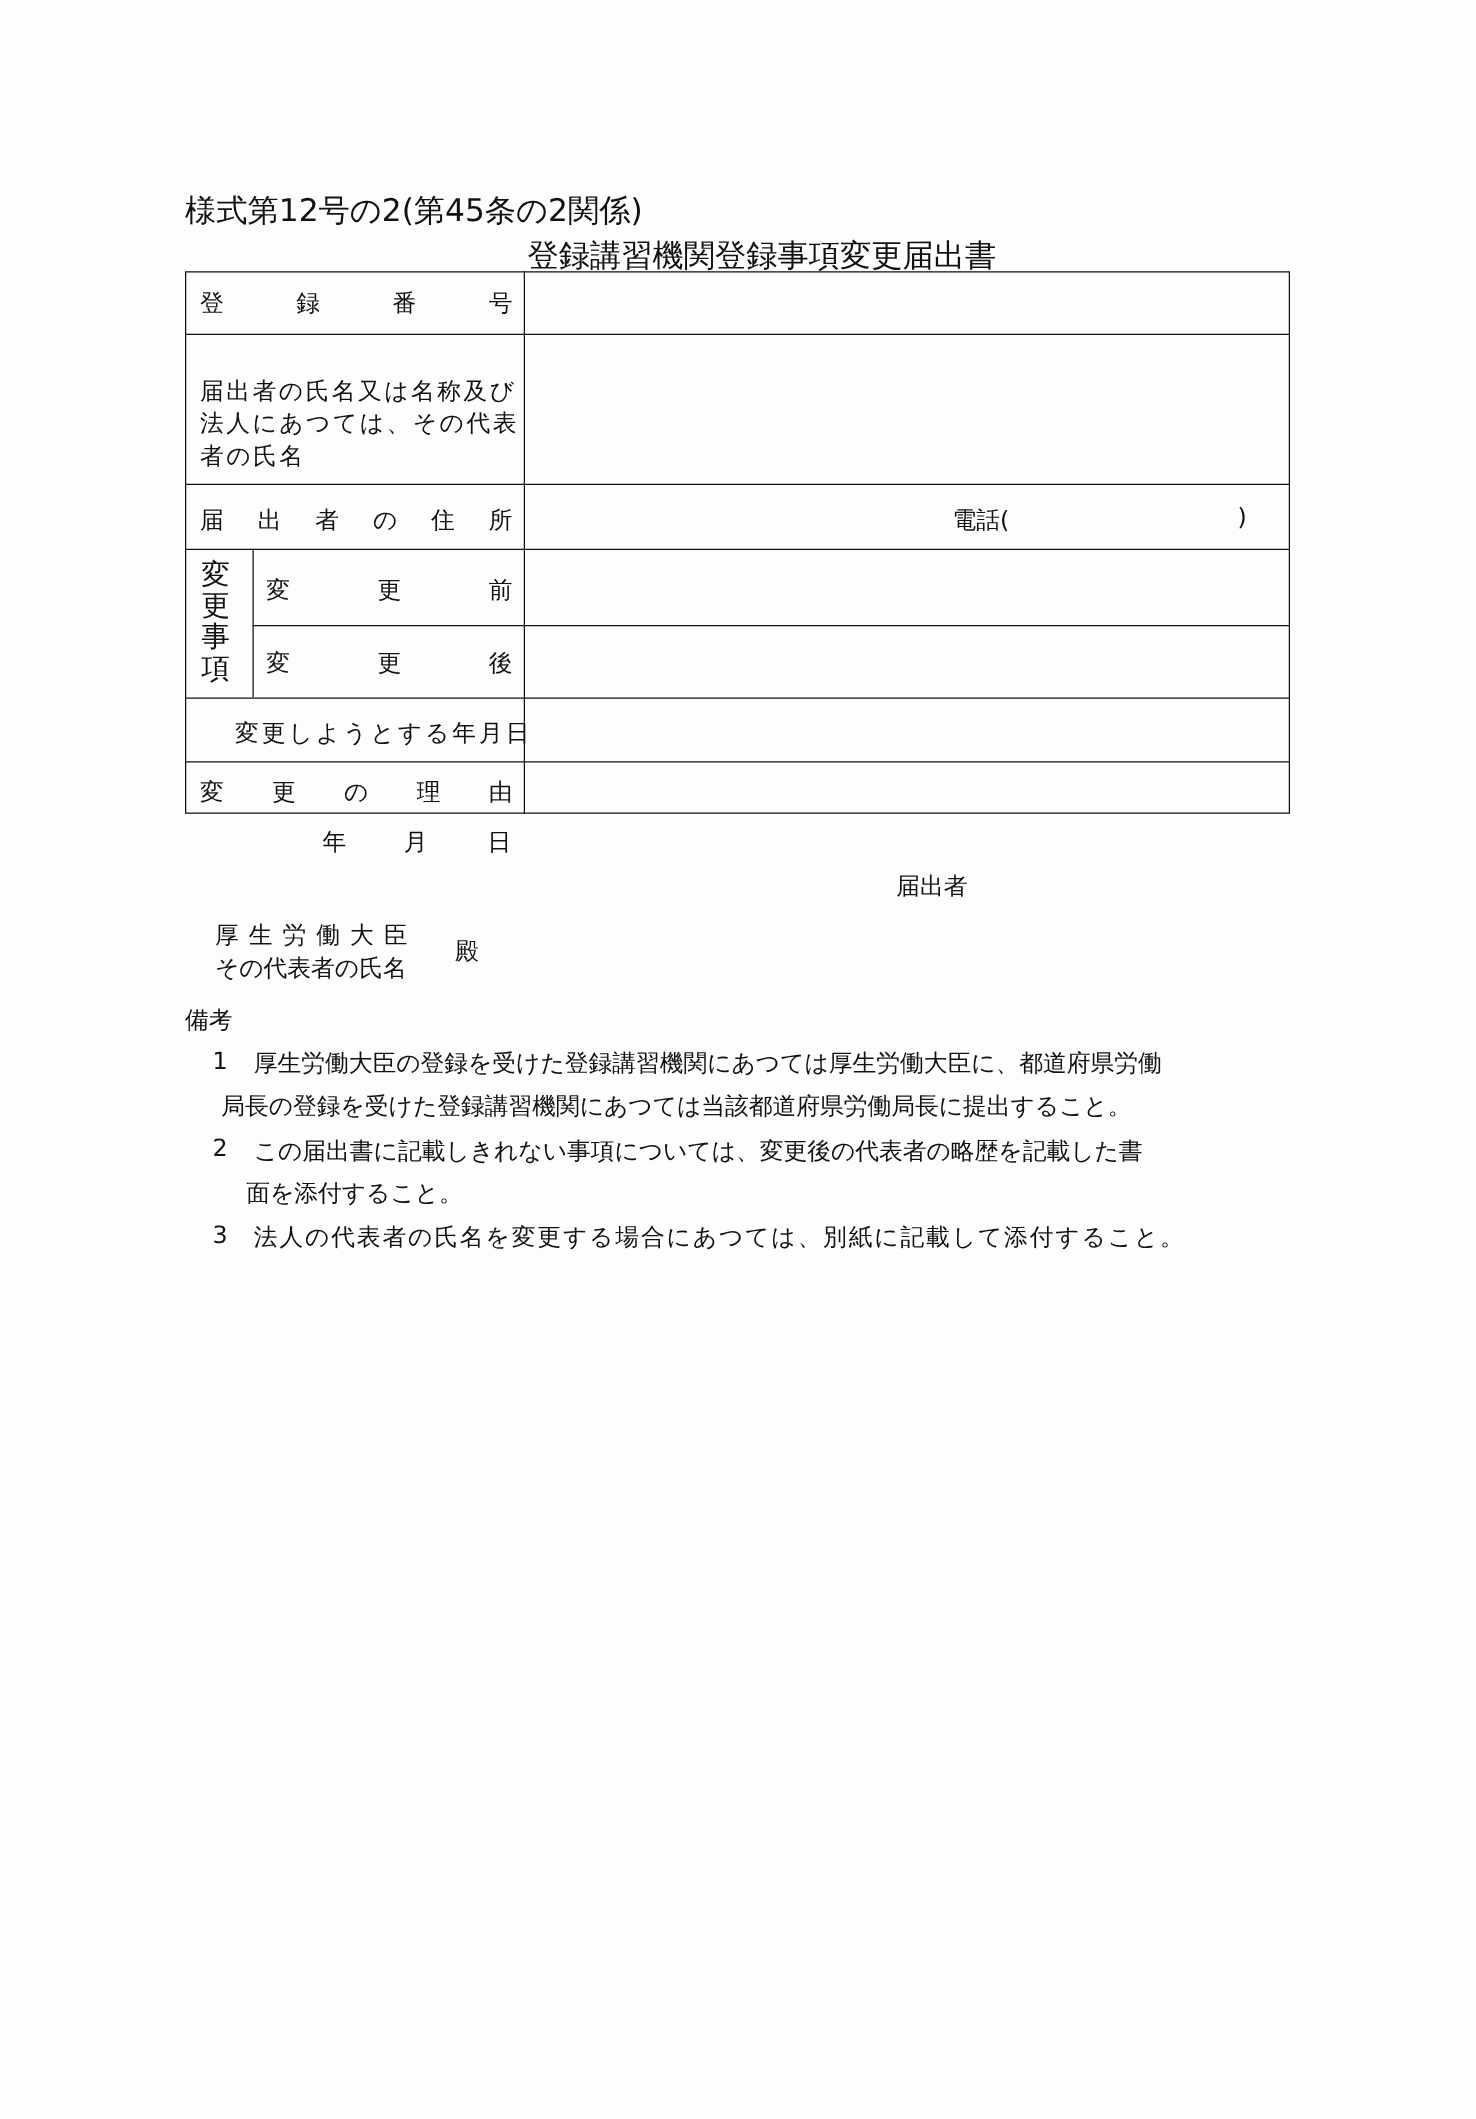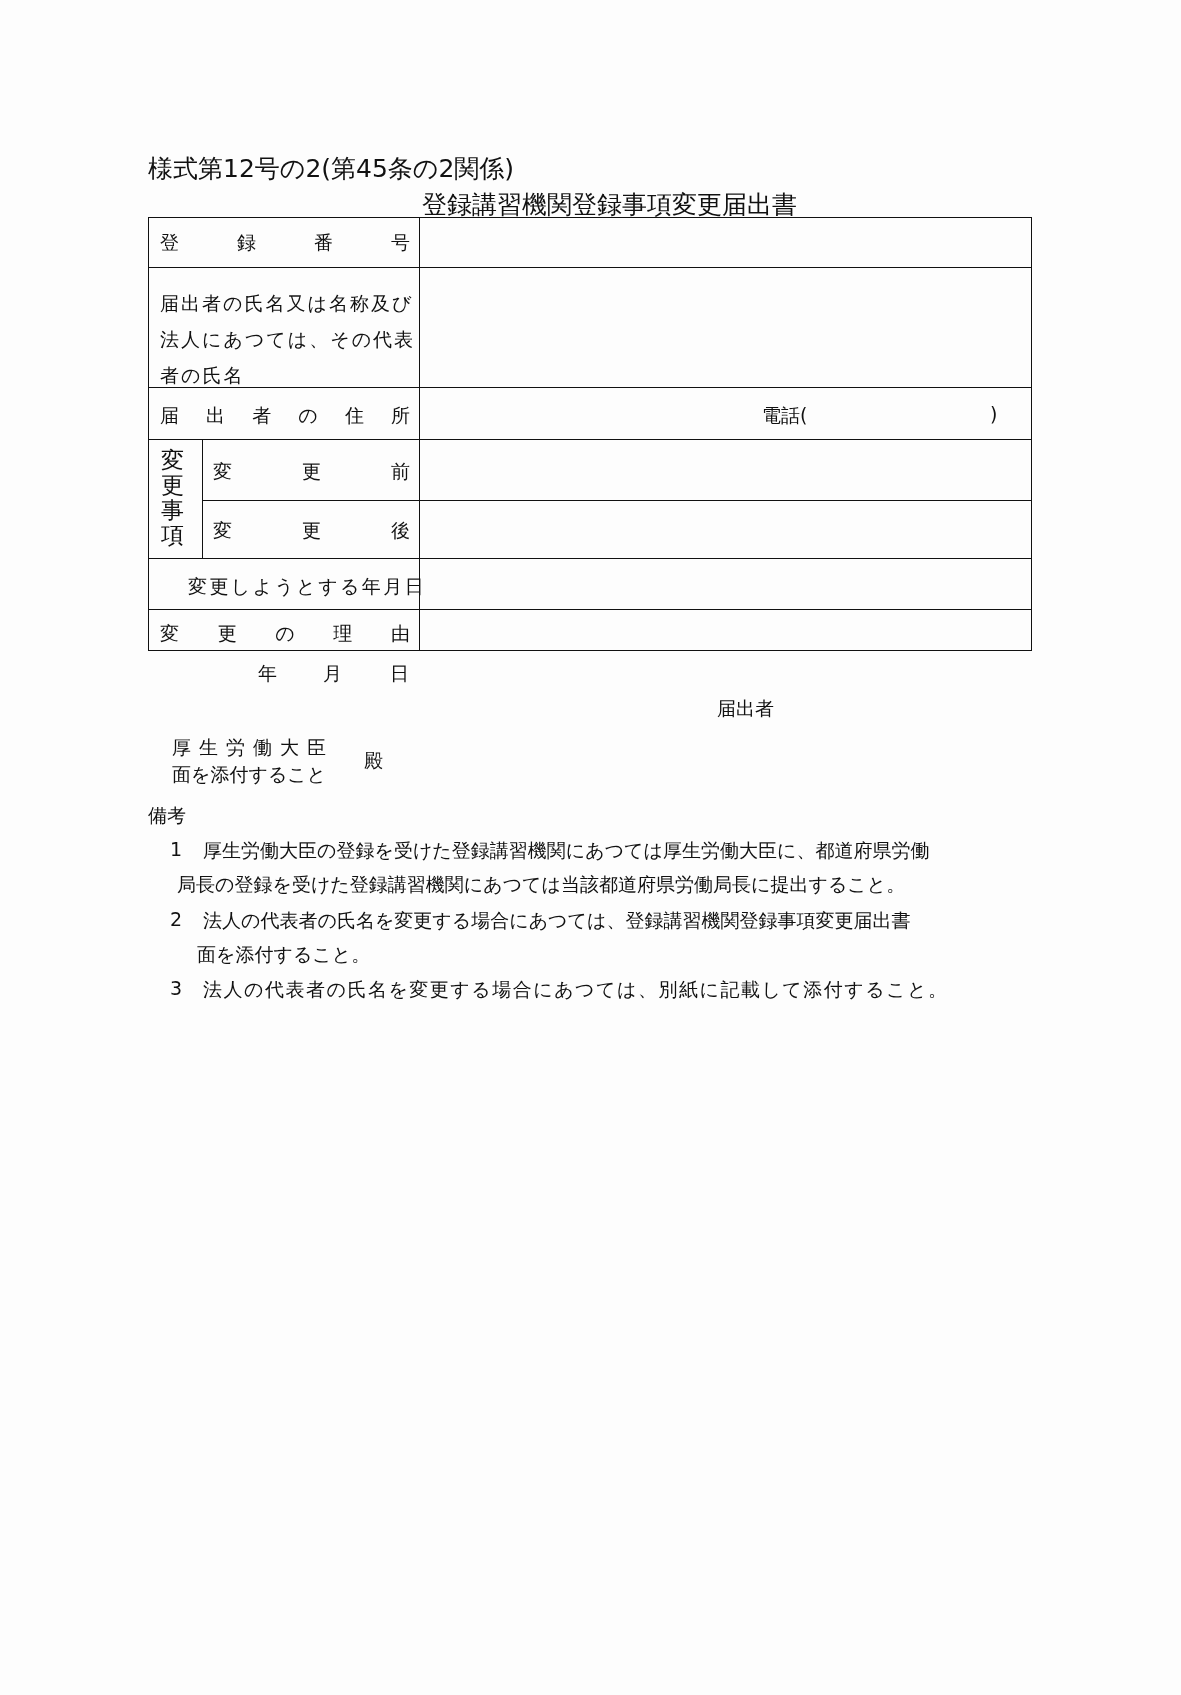--- a/index.html
+++ b/index.html
@@ -10,21 +10,21 @@
   }
   .abs { position: absolute; white-space: nowrap; }
   .form-ref { left: 148px; top: 152px; font-size: 25px; }
   .doc-title { left: 422px; top: 188px; font-size: 25px; }
   .tbl { position: absolute; left: 148px; top: 217px; width: 884px; height: 434px;
          border: 1.5px solid #111; box-sizing: border-box; }
   .hl { position: absolute; height: 0; border-top: 1.5px solid #111; }
   .vl { position: absolute; width: 0; border-left: 1.5px solid #111; }
   .lbl { position: absolute; font-size: 19px; display: flex; justify-content: space-between; }
   .lbl span { display: inline-block; }
-  .multi { position: absolute; font-size: 19px; line-height: 36px; white-space: normal; width: 262px; letter-spacing: 2px; }
+  .multi { position: absolute; font-size: 19px; line-height: 26px; white-space: normal; width: 262px; letter-spacing: 2px; margin-top: 15px; }
   .vert { position: absolute; font-size: 23px; width: 20px; line-height: 25px; white-space: normal; text-align: right; }
   .phone { left: 762px; top: 403px; font-size: 19px; }
   .phone-close { left: 990px; top: 403px; font-size: 19px; }
   .date { top: 661px; font-size: 19px; }
   .submitter { left: 717px; top: 696px; font-size: 19px; }
   .addr1 { left: 172px; top: 735px; font-size: 19px; letter-spacing: 8px; }
   .addr2 { left: 172px; top: 762px; font-size: 19px; }
   .dono { left: 364px; top: 748px; font-size: 19px; }
   .notes-h { left: 148px; top: 803px; font-size: 19px; }
   .note { font-size: 19px; }
@@ -97,27 +97,27 @@
 </div>
 <div class="abs" style="left:422px; top:611px; width:608px; height:38px;"></div>
 
 <div class="abs date" style="left:258px;">年</div>
 <div class="abs date" style="left:323px;">月</div>
 <div class="abs date" style="left:390px;">日</div>
 
 <div class="abs submitter">届出者</div>
 
 <div class="abs addr1">厚生労働大臣</div>
-<div class="abs addr2">面を添付すること</div>
+<div class="abs addr2">その代表者の氏名</div>
 <div class="abs dono">殿</div>
 
 <div class="abs notes-h">備考</div>
 
 <div class="abs note" style="left:170px; top:838px;">1</div>
 <div class="abs note" style="left:203px; top:838px;">厚生労働大臣の登録を受けた登録講習機関にあつては厚生労働大臣に、都道府県労働</div>
 <div class="abs note" style="left:177px; top:872px;">局長の登録を受けた登録講習機関にあつては当該都道府県労働局長に提出すること。</div>
 
 <div class="abs note" style="left:170px; top:908px;">2</div>
-<div class="abs note" style="left:203px; top:908px;">法人の代表者の氏名を変更する場合にあつては、登録講習機関登録事項変更届出書</div>
+<div class="abs note" style="left:203px; top:908px;">この届出書に記載しきれない事項については、変更後の代表者の略歴を記載した書</div>
 <div class="abs note" style="left:185px; top:942px;margin-left:12px;">面を添付すること。</div>
 
 <div class="abs note" style="left:170px; top:977px;">3</div>
 <div class="abs note" style="left:203px; top:977px; letter-spacing:1.5px;">法人の代表者の氏名を変更する場合にあつては、別紙に記載して添付すること。</div>
 
 </body></html>

